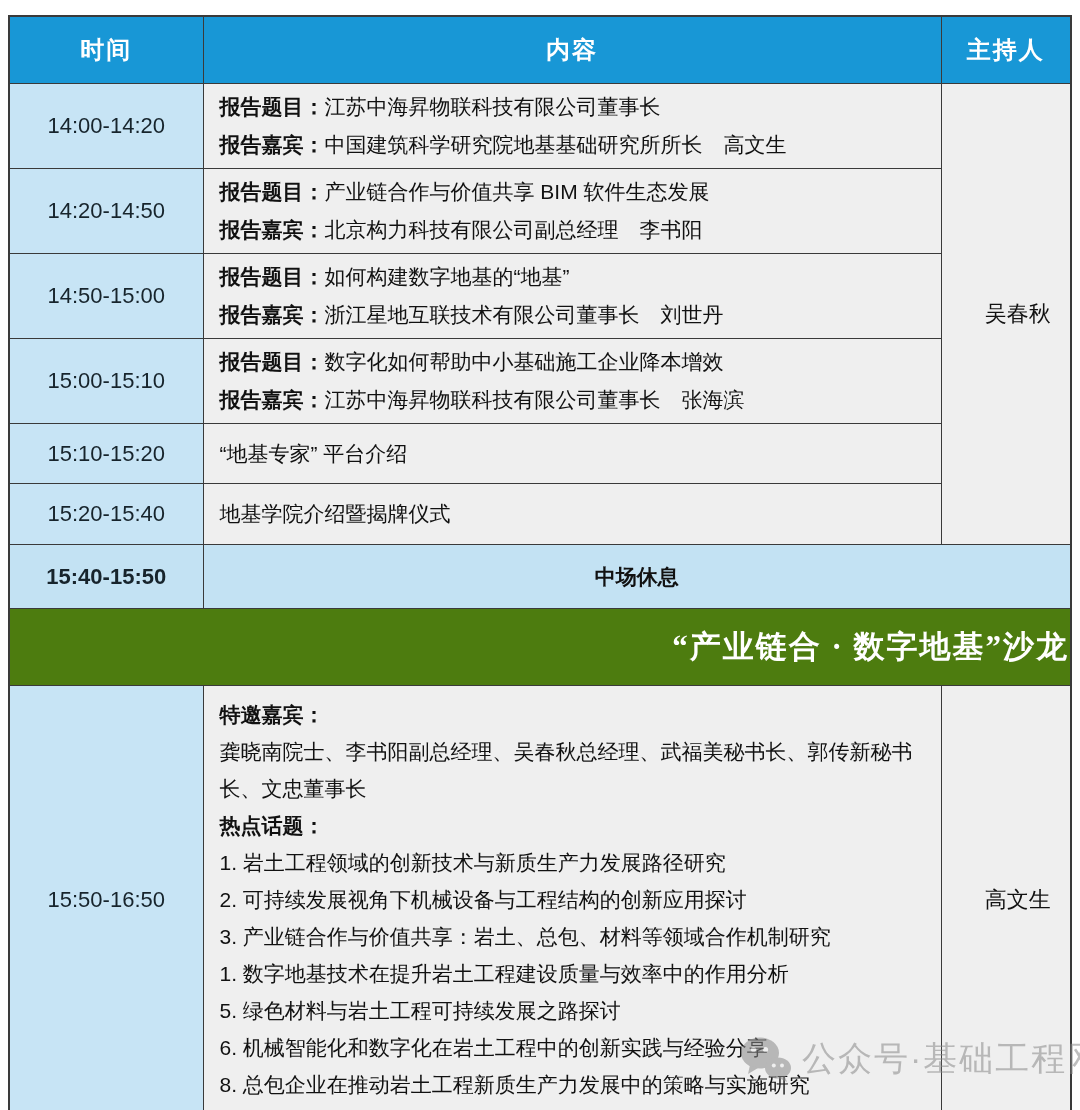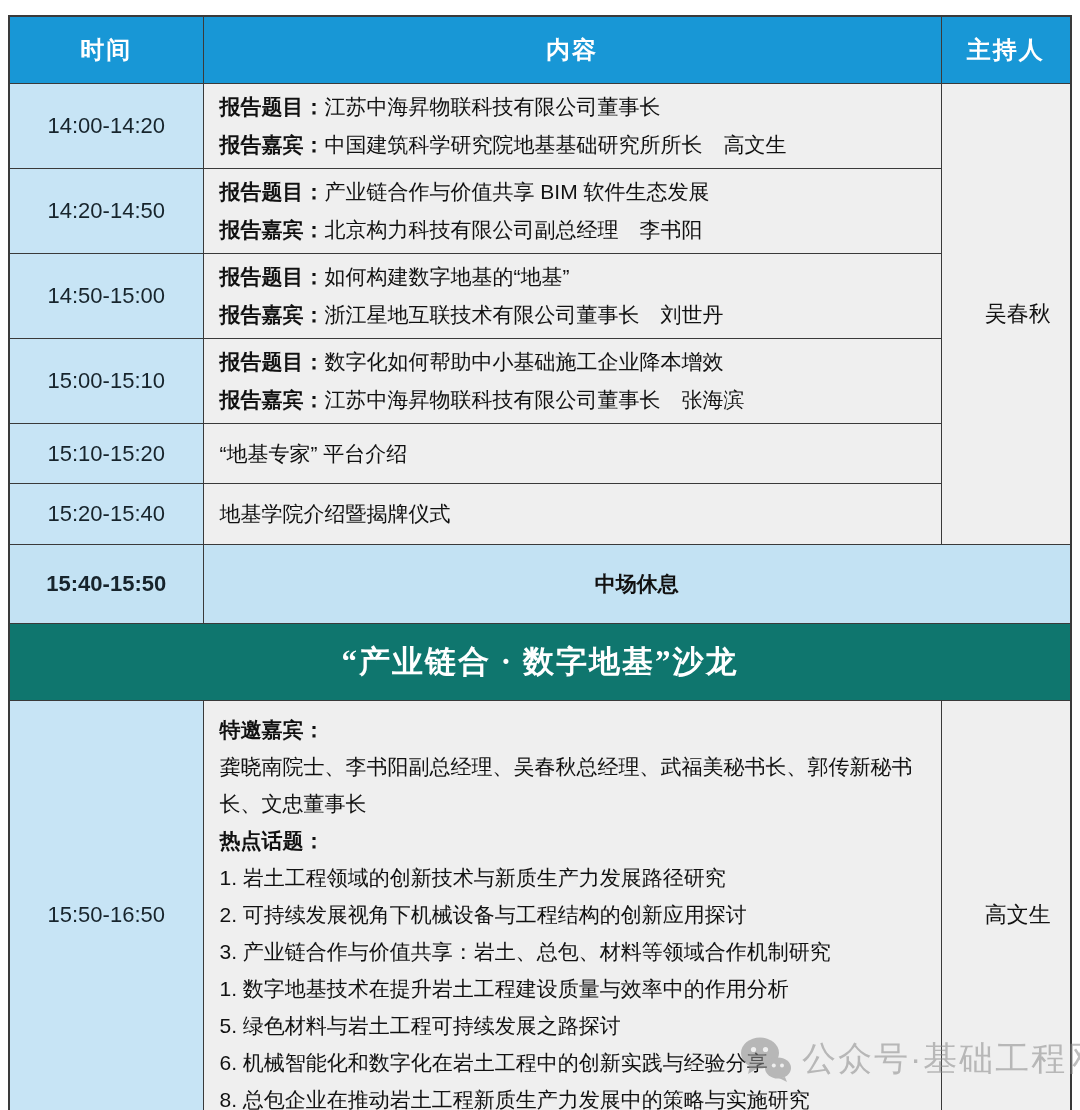--- a/index.html
+++ b/index.html
@@ -62,23 +62,23 @@
     font-weight: bold;
   }
   td.break-cell {
     text-align: center;
     vertical-align: middle;
     font-size: 21px;
     color: #111111;
     background: #c3e2f3;
   }
   td.banner-cell {
-    background: #0f766e;
+    background: #4d7c0f;
     color: #ffffff;
-    text-align: center;
+    text-align: right;
     vertical-align: middle;
     font-family: "Liberation Serif", "DejaVu Serif", serif;
     font-weight: bold;
     font-size: 31px;
     height: 74px;
     letter-spacing: 2px;
   }
   td.salon-content {
     background: #efefef;
     padding: 10px 16px;
@@ -160,21 +160,21 @@
     <tr style="height:60px;">
       <td class="time">15:10-15:20</td>
       <td class="content">“地基专家” 平台介绍</td>
     </tr>
 
     <tr style="height:61px;">
       <td class="time">15:20-15:40</td>
       <td class="content">地基学院介绍暨揭牌仪式</td>
     </tr>
 
-    <tr class="break-row" style="height:79px;">
+    <tr class="break-row" style="height:64px;">
       <td class="time" style="font-weight:bold;">15:40-15:50</td>
       <td class="break-cell" colspan="2">中场休息</td>
     </tr>
 
     <tr>
       <td class="banner-cell" colspan="3">“产业链合 · 数字地基”沙龙</td>
     </tr>
 
     <tr style="height:368px;">
       <td class="time">15:50-16:50</td>

